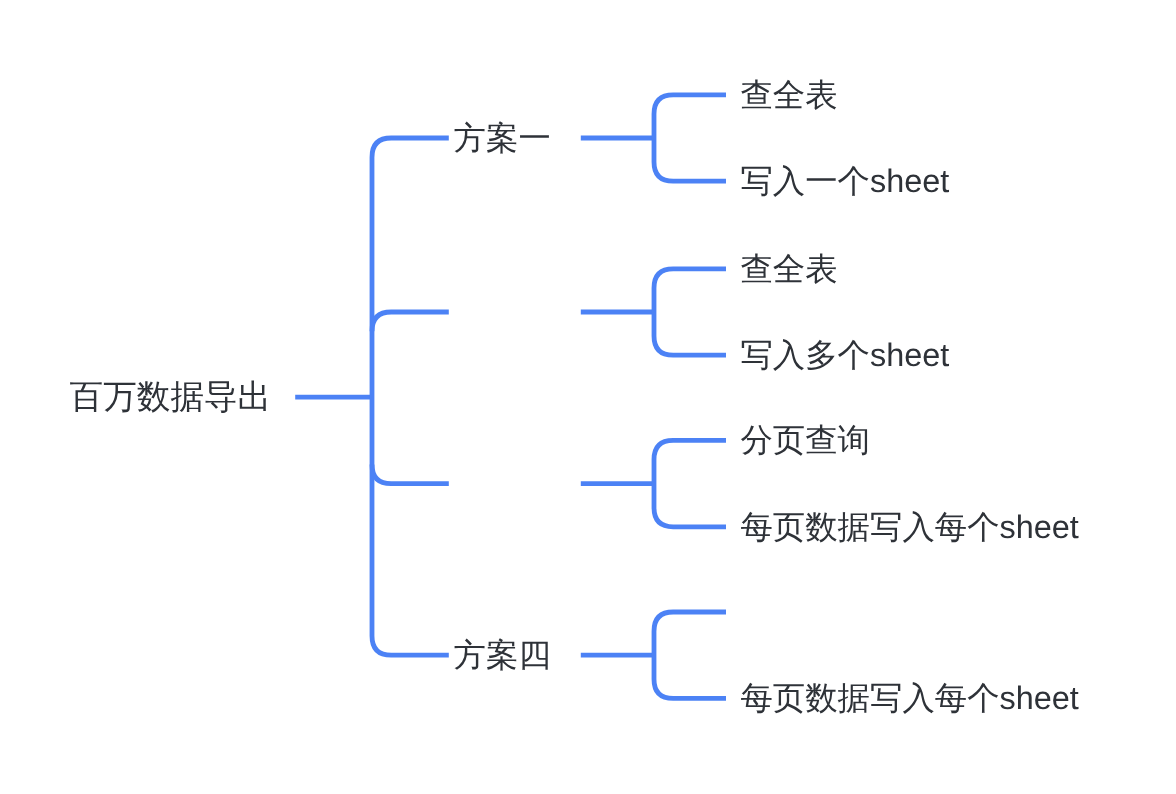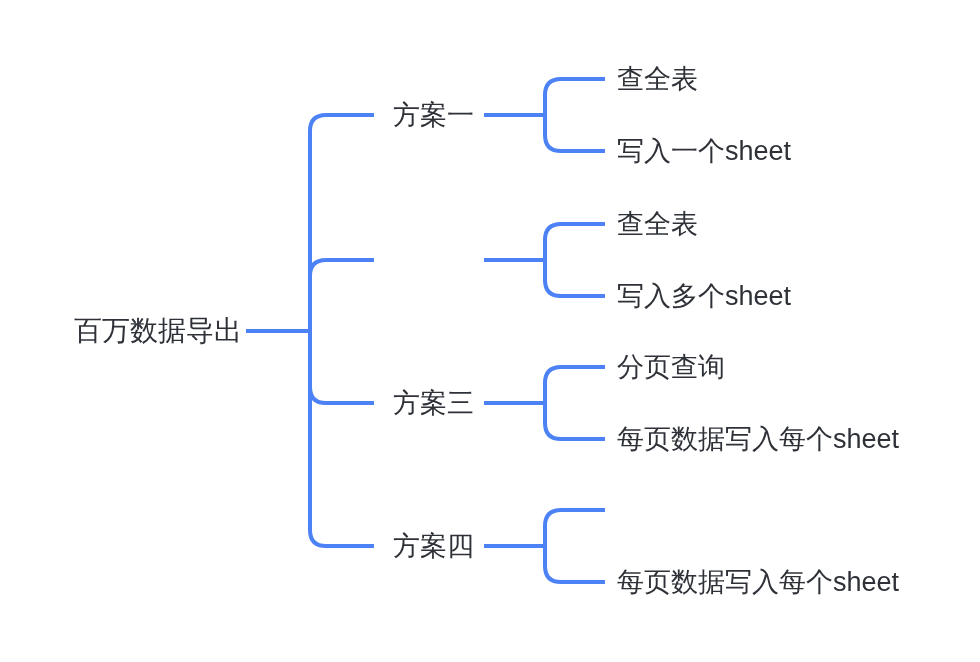--- a/index.html
+++ b/index.html
@@ -34,27 +34,27 @@
     white-space: nowrap;
     height: 38px;
     line-height: 38px;
     cursor: default;
   }
   .node-root {
     left: 58px;
     top: 312px;
     width: 184px;
     font-size: 28px;
-    text-align: right;
+    text-align: left;
   }
   .node-branch {
     left: 378px;
     width: 96px;
     font-size: 27px;
-    text-align: right;
+    text-align: left;
   }
   .node-leaf {
     left: 617px;
     font-size: 27px;
     text-align: center;
   }
 </style>
 </head>
 <body>
 
@@ -77,21 +77,20 @@
 
     <path d="M 605 79 H 561 Q 545 79 545 95 V 135 Q 545 151 561 151 H 605"></path>
     <path d="M 605 224 H 561 Q 545 224 545 240 V 280 Q 545 296 561 296 H 605"></path>
     <path d="M 605 367 H 561 Q 545 367 545 383 V 423 Q 545 439 561 439 H 605"></path>
     <path d="M 605 510 H 561 Q 545 510 545 526 V 566 Q 545 582 561 582 H 605"></path>
   </svg>
 
   <div class="node node-root">百万数据导出</div>
 
   <div class="node node-branch" style="top:96px">方案一</div>
-  <div class="node node-branch" style="top:384px">方案三</div>
   <div class="node node-branch" style="top:527px">方案四</div>
 
   <div class="node node-leaf" style="top:60px">查全表</div>
   <div class="node node-leaf" style="top:132px">写入一个sheet</div>
   <div class="node node-leaf" style="top:205px">查全表</div>
   <div class="node node-leaf" style="top:348px">分页查询</div>
   <div class="node node-leaf" style="top:277px">写入多个sheet</div>
   <div class="node node-leaf" style="top:420px">每页数据写入每个sheet</div>
   <div class="node node-leaf" style="top:563px">每页数据写入每个sheet</div>
 

